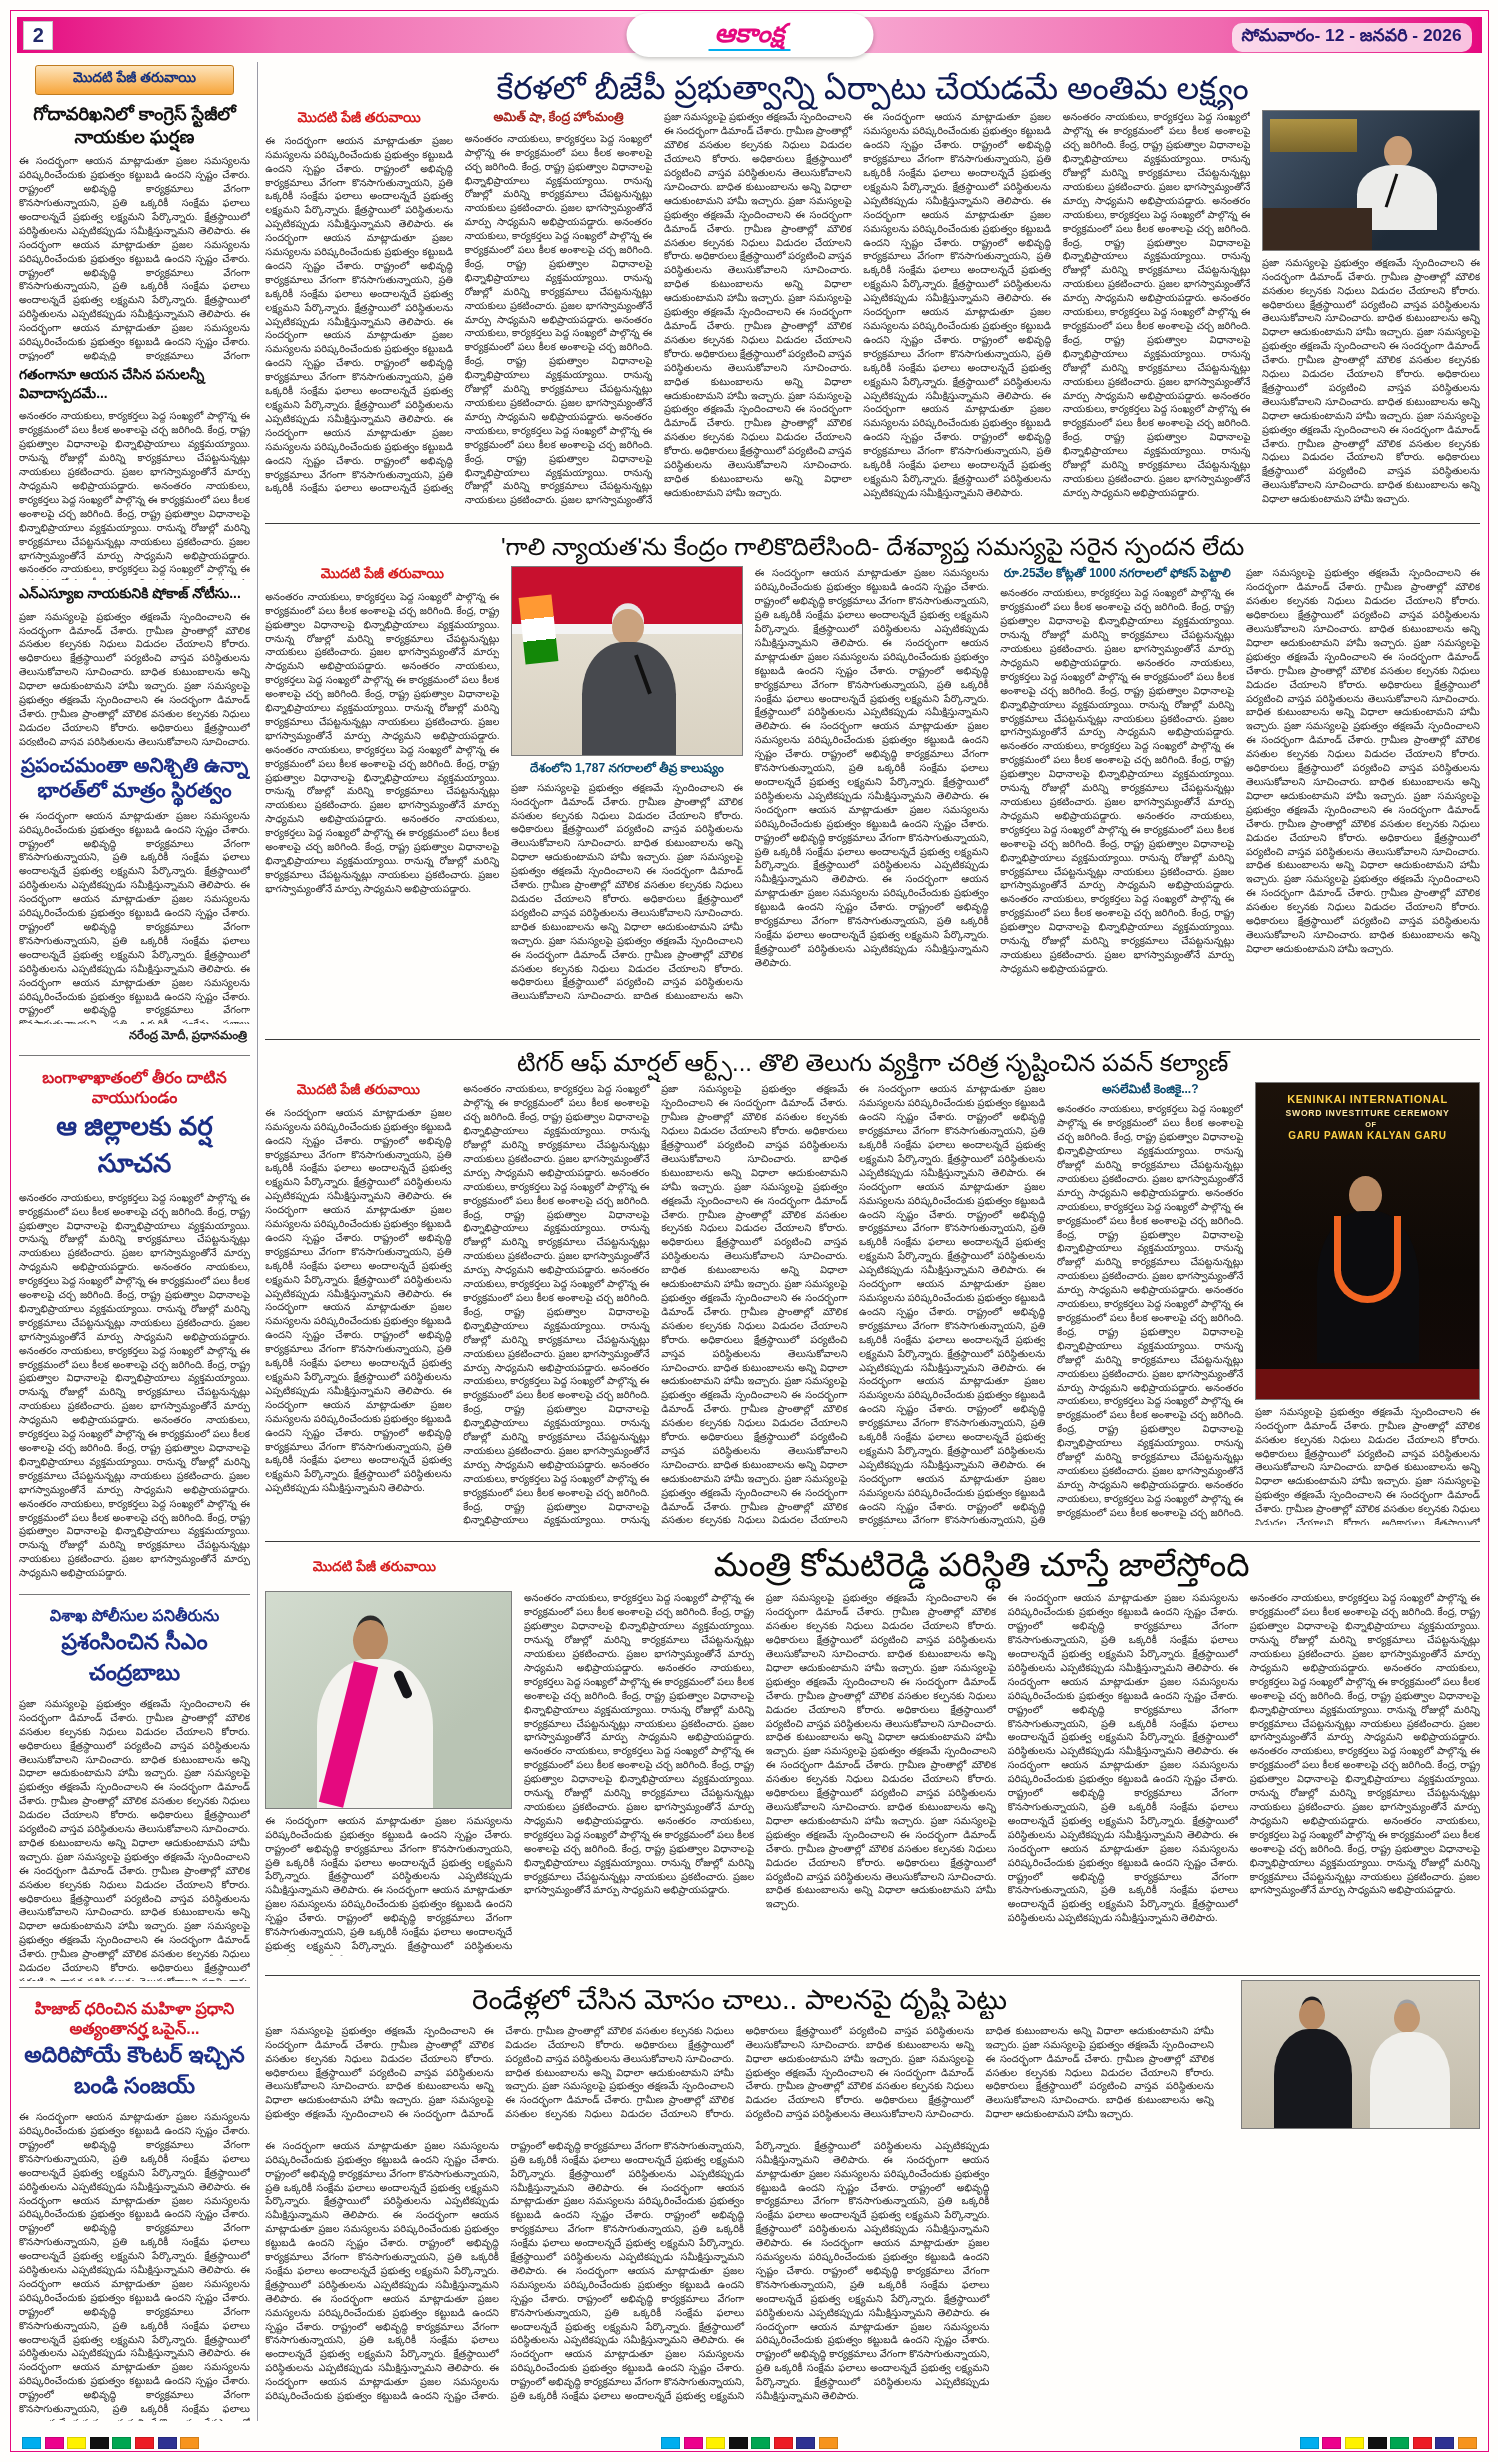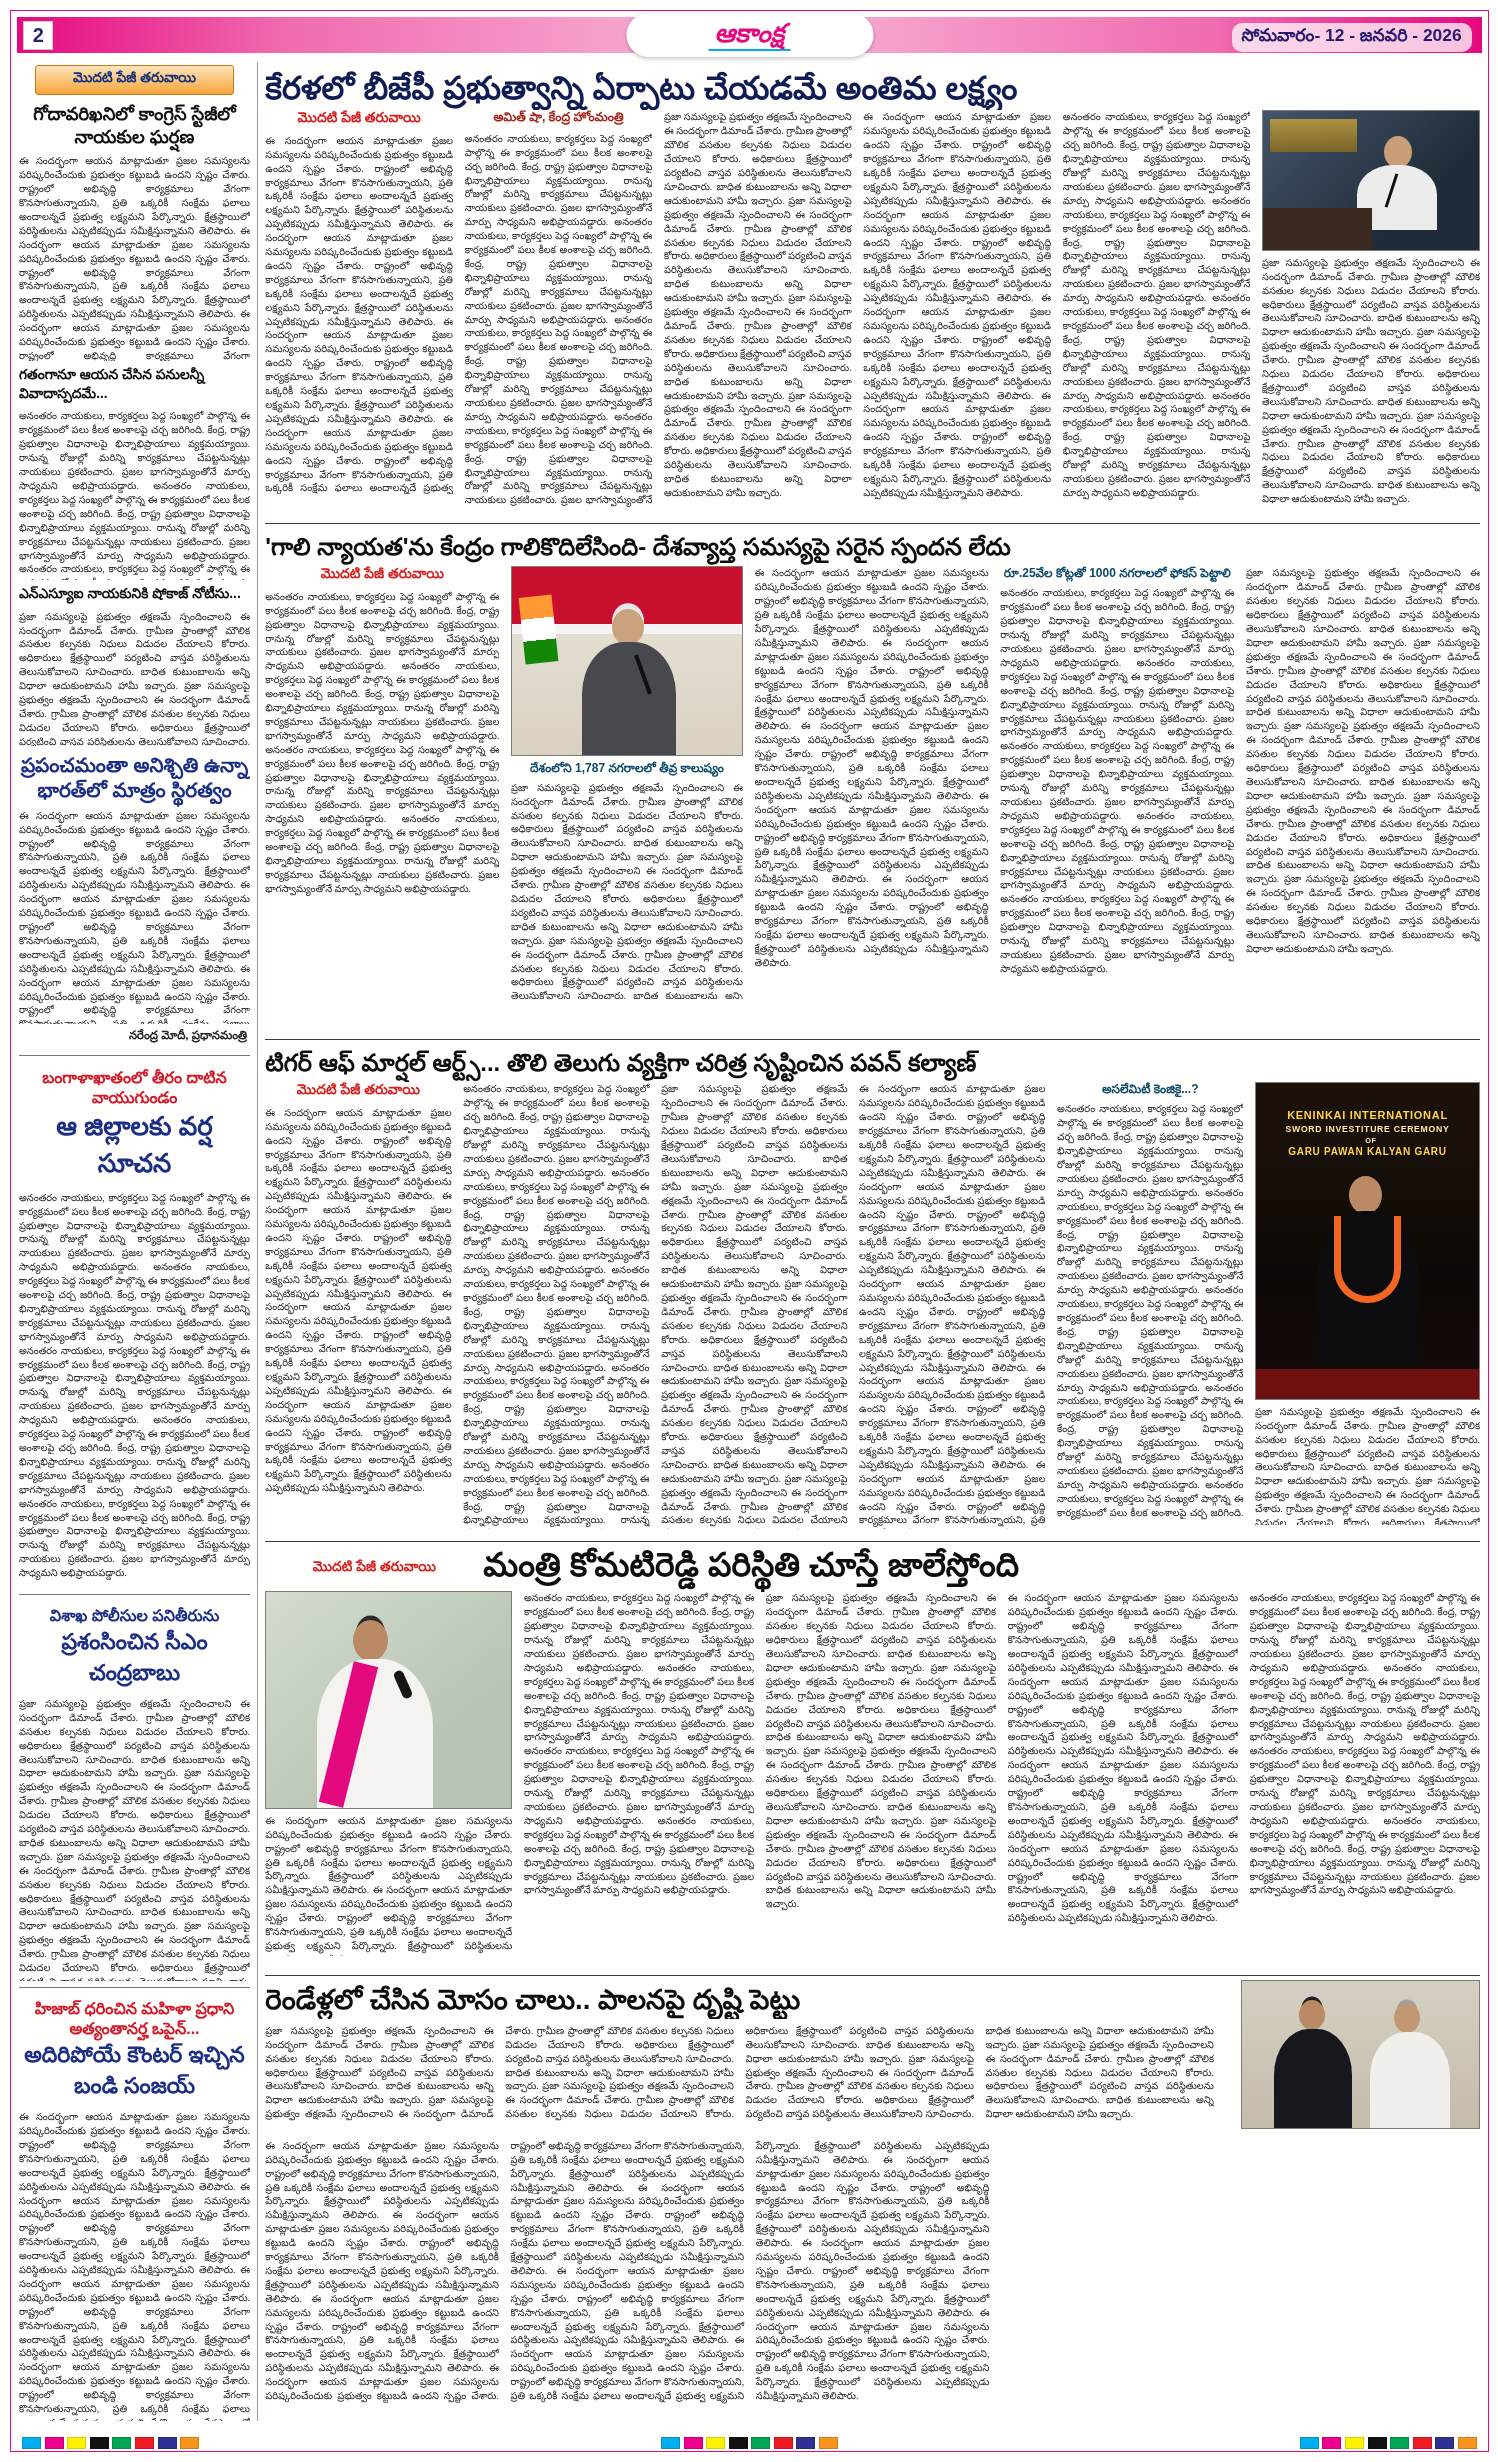--- a/index.html
+++ b/index.html
@@ -55,21 +55,21 @@
   .l-huge { font-family:"Liberation Sans","DejaVu Sans",sans-serif; font-weight:800; font-size:26px;
     color:#1c2f86; text-align:center; margin:1.5px 0 5.8px; }
   .l-huge.md { font-size:22px; }
   .t-block { overflow:hidden; }
   .t1{height:207px;} .t2{height:171px;} .t3{height:136px;} .t4{height:215px;}
   .t5{height:397px;} .t6{height:284px;} .t7{flex:1;}
 
   
   .art { overflow:hidden; padding-top:4.4px; }
   .art + .art { border-top:0.7px solid #3a3a3a; }
-  .headline { font-family:"Liberation Sans","DejaVu Sans",sans-serif; font-weight:700; text-align:left;
+  .headline { font-family:"Liberation Sans","DejaVu Sans",sans-serif; font-weight:400; text-align:center;
     color:#101c54; white-space:nowrap; overflow:hidden; }
   .attr { font-family:"Liberation Sans","DejaVu Sans",sans-serif; font-weight:bold; font-size:12.3px;
     color:#a6231c; text-align:center; margin-bottom:4.4px; }
   .m-sub { font-family:"Liberation Sans","DejaVu Sans",sans-serif; font-weight:bold; font-size:12px;
     color:#0c4a6e; text-align:center; line-height:1.3; margin-bottom:4.4px; }
 
   .art-kerala { height:461px; }
   .kerala-head { font-size:32px; height:44px; line-height:44px; }
   .kerala-body { height:403px; display:grid; grid-template-columns:repeat(5,1fr) 218px; gap:0 11.6px; }
 
@@ -114,21 +114,21 @@
   .gali-photo .whiteband { position:absolute; left:0; top:57px; right:0; height:10px; background:#f4f4f4; }
   .gali-photo .flag { position:absolute; left:10px; top:29px; width:33px; height:67px;
      background:linear-gradient(#ff9933 33%,#ffffff 33% 66%,#138808 66%); transform:rotate(-6deg); }
   .gali-photo .ph-head { left:100px; top:42px; width:32px; height:36px; background:#caa27e; box-shadow:0 -5.8px 0 0 #e8e8e8; }
   .gali-photo .ph-body { left:70px; top:75px; width:94px; height:116px; background:#47494e; }
   .gali-photo .mic2 { position:absolute; left:129px; top:87px; width:3.6px; height:41px; background:#101010; transform:rotate(-20deg); }
 
   .pawan-photo { width:225px; height:318px; background:linear-gradient(#1c120a,#0e0906 60%,#140a08); margin-bottom:4.4px; }
   .poster-line { position:relative; text-align:center; font-family:"Liberation Sans","DejaVu Sans",sans-serif;
      font-weight:bold; color:#ffd24a; letter-spacing:0.7px; }
-  .pl1 { font-size:11px; padding-top:26px; }
+  .pl1 { font-size:11px; padding-top:10px; }
   .pl2 { font-size:8.7px; color:#ffe9a6; margin-top:2.9px; }
   .pl3 { font-size:7.3px; color:#ffe9a6; margin-top:1.5px;padding-left:7px; }
   .pl4 { font-size:10px; margin-top:1.5px; }
   .pawan-photo .ph-head { left:93px; top:93px; width:33px; height:38px; background:#b98a63; }
   .pawan-photo .ph-body { left:61px; top:128px; width:102px; height:152px; background:#0c0c0e; }
   .pawan-photo .garland { position:absolute; left:78px; top:133px; width:67px; height:87px;
      border:7.3px solid #f26522; border-top:none; border-radius:0 0 36px 36px; background:transparent; }
   .pawan-photo .carpet { position:absolute; left:0; bottom:0; right:0; height:30px; background:#6e1010; }
 
   .komati-photo { width:247px; height:218px; background:linear-gradient(140deg,#d3dccf,#b9c4b4 70%); margin-bottom:4.4px; }

